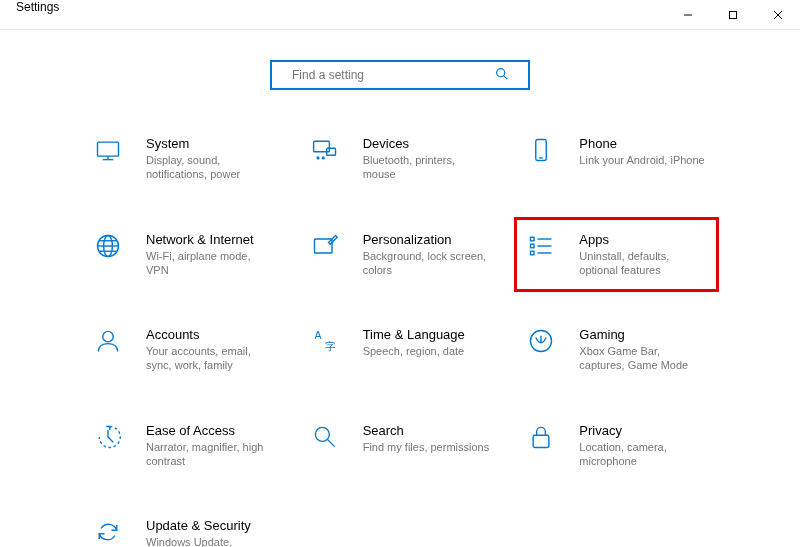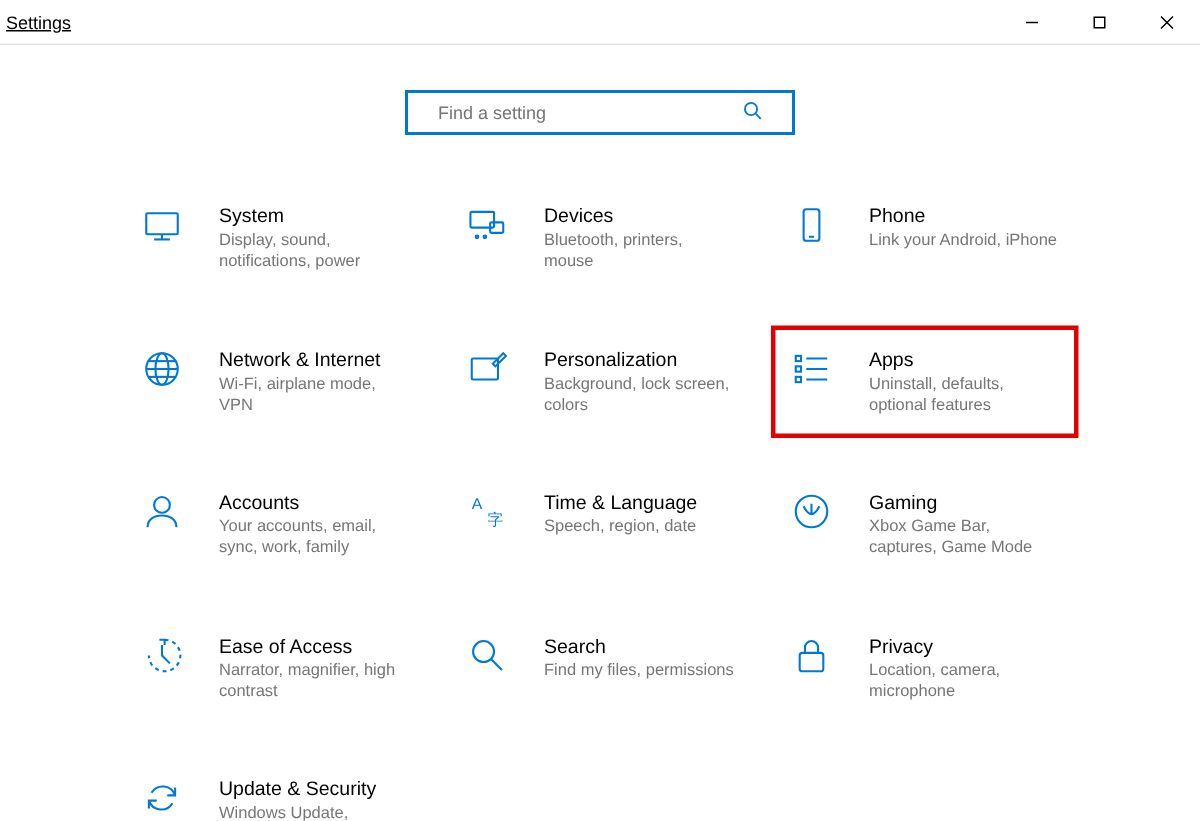--- a/index.html
+++ b/index.html
@@ -6,26 +6,24 @@
     body {
       font-family: "Segoe UI", -apple-system, sans-serif;
       background: #fff;
       width: 800px;
       height: 547px;
       overflow: hidden;
       color: #000;
     }
     .titlebar {
       display: flex;
-      align-items: center;
       justify-content: space-between;
       height: 30px;
-      padding-left: 4px;
+      padding-left: 16px;
       border-bottom: 1px solid #e5e5e5;
-      text-decoration: underline;
     }
     .titlebar-title {
       font-size: 12px;
     }
     .window-controls {
       display: flex;
     }
     .window-btn {
       width: 45px;
       height: 30px;

